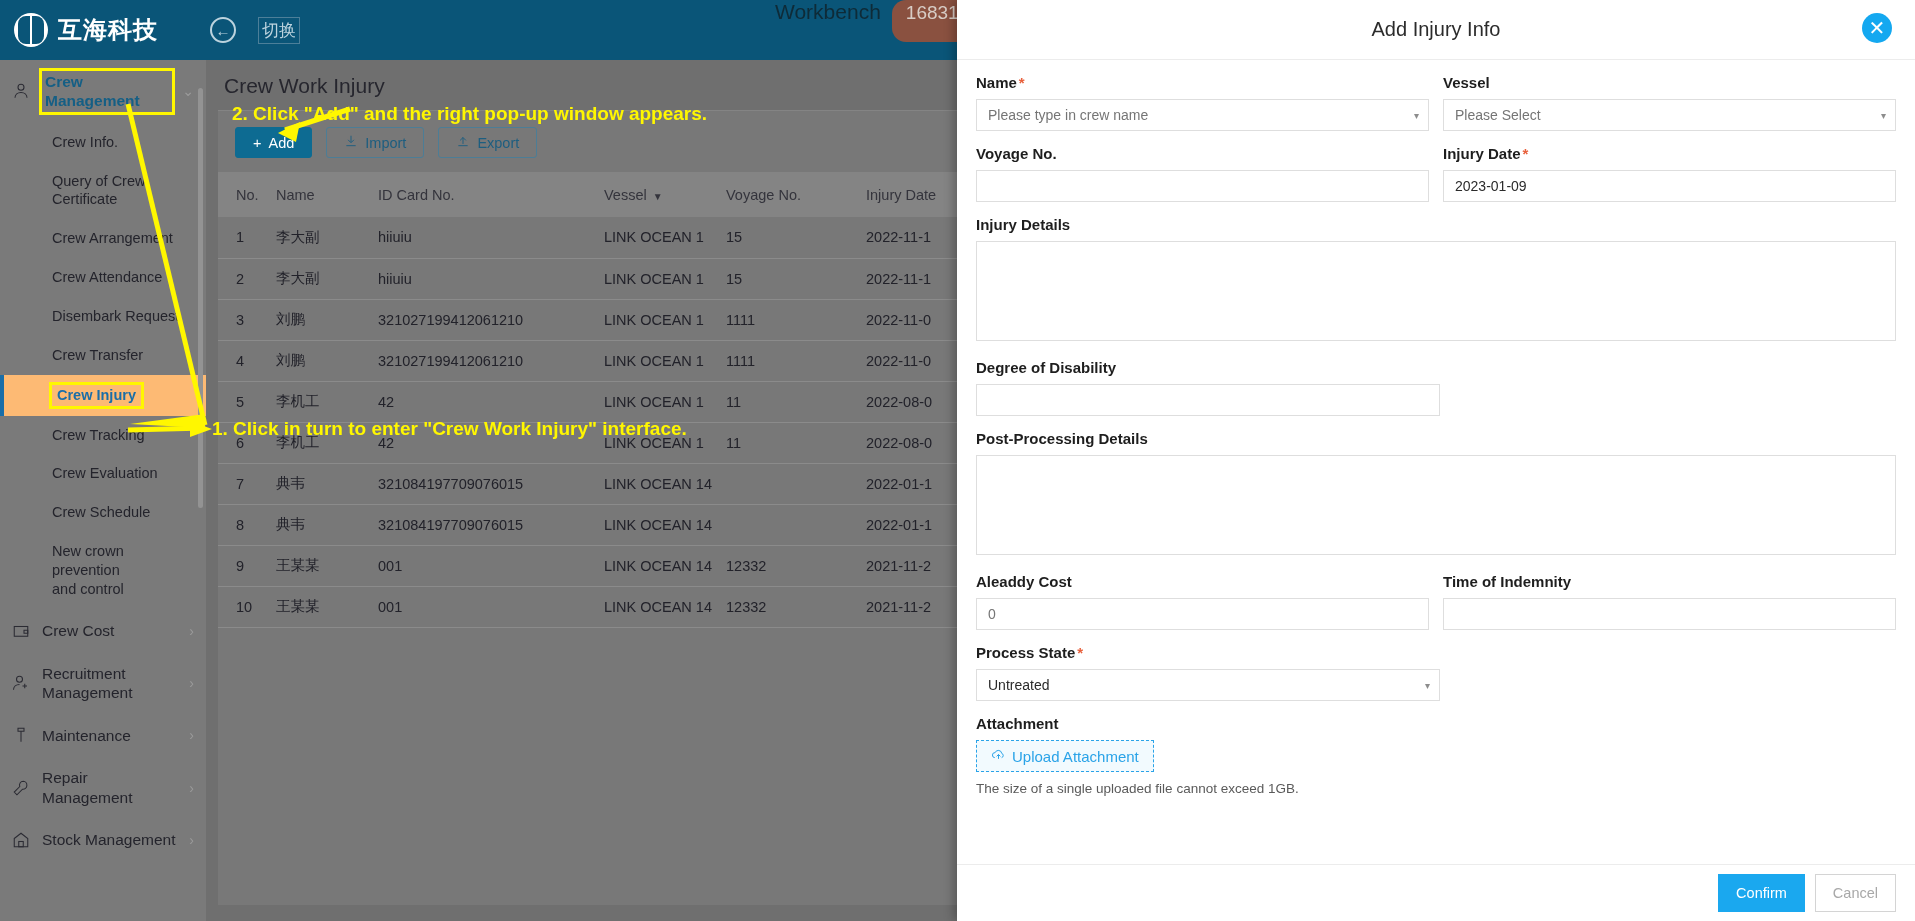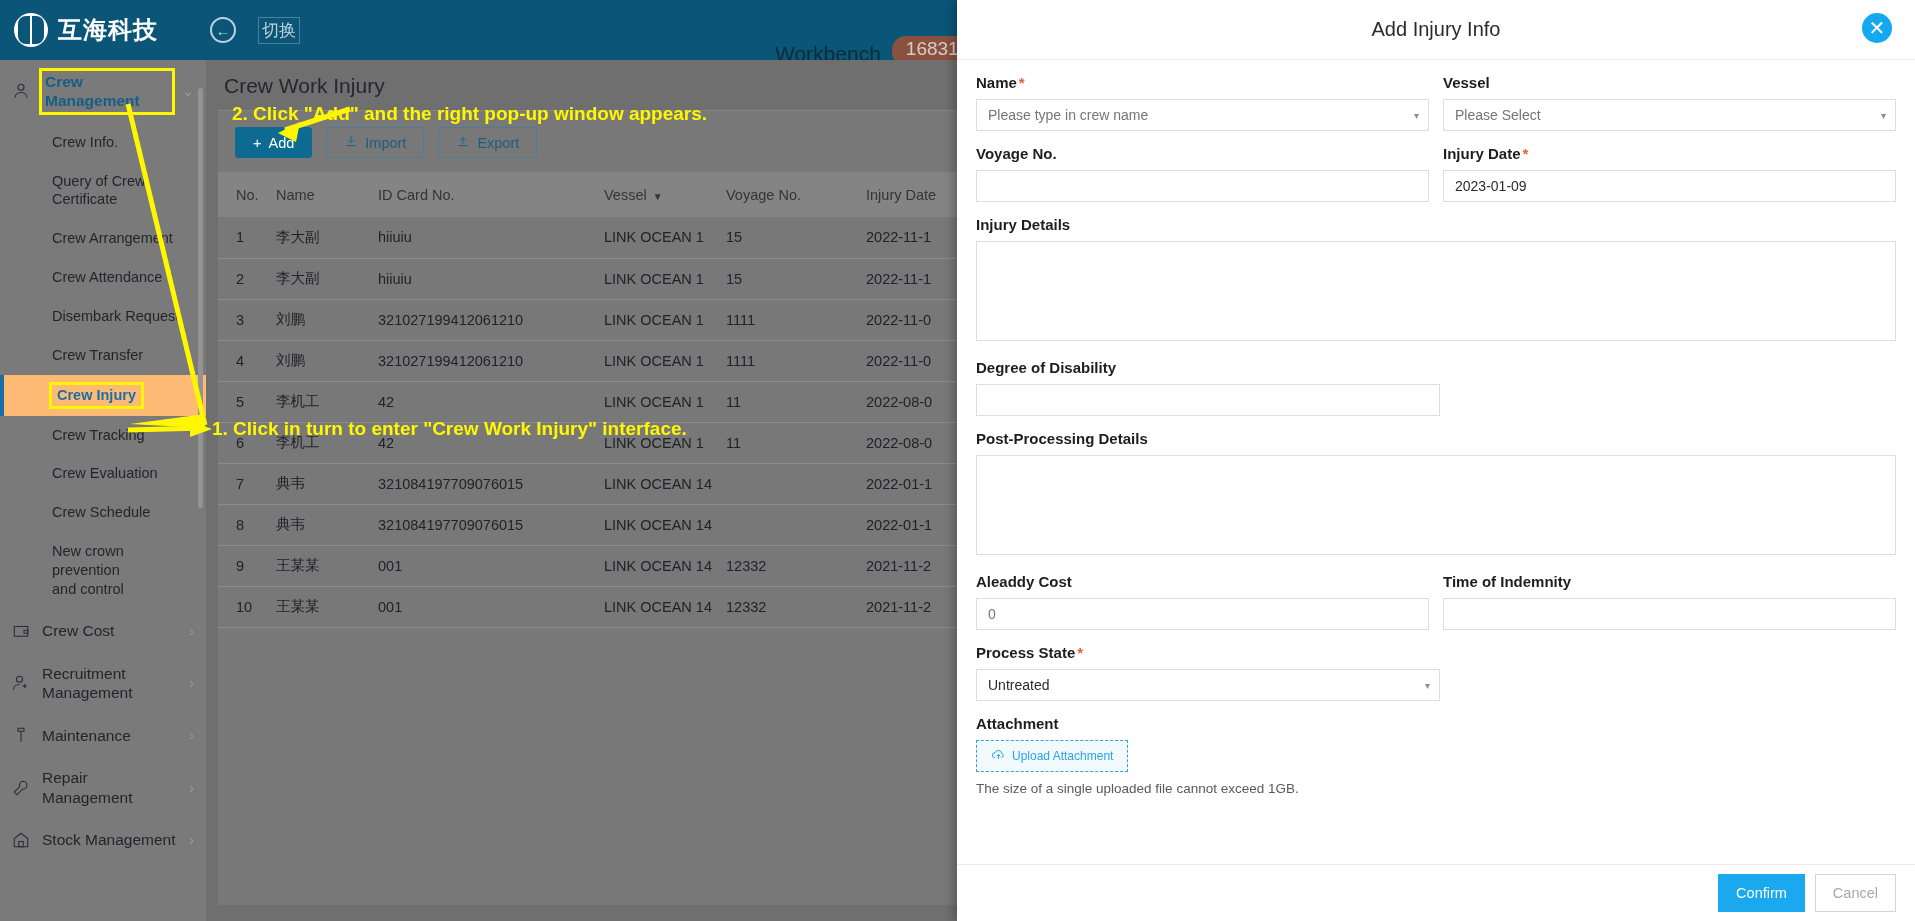--- a/index.html
+++ b/index.html
@@ -49,27 +49,27 @@
     font-size: 15px; line-height: 1;
     cursor: pointer;
   }
   .topbar-switch {
     margin-left: 22px;
     color: #bcd3de; font-size: 17px;
     border: 1px solid #4c7f99; padding: 1px 3px;
     cursor: pointer;
   }
   .workbench {
-    position: absolute; left: 775px; top: 6px; height: 60px;
-    display: flex; align-items: flex-end; gap: 11px;
+    position: absolute; left: 775px; top: 0; height: 60px;
+    display: flex; align-items: flex-start; gap: 11px;
   }
   .workbench-label { color: #0e2b38; font-size: 21px; }
   .workbench-badge {
     background: #8a5140; color: #d8cdc6;
-    border-radius: 14px; padding: 3px 14px 8px;
+    border-radius: 14px; padding: 3px 14px 20px;
     font-size: 19px; line-height: 1;
   }
 
   
   .sidebar {
     position: absolute; left: 0; top: 60px;
     width: 206px; height: 861px;
     background: #7a7a7a;
     overflow: hidden;
   }
@@ -223,21 +223,21 @@
     font-size: 10px; color: #8d8d8d; pointer-events: none;
   }
   textarea.inp {
     height: 100px; padding: 8px 11px; resize: none;
   }
   textarea.inp.tall { height: 100px; }
   .upload-btn {
     display: inline-flex; align-items: center; gap: 6px;
     border: 1px dashed #2aa3e8; color: #2aa3e8;
     background: #f2fafe;
-    font-size: 12px; padding: 6px 14px;
+    font-size: 15px; padding: 6px 14px;
     cursor: pointer;
   }
   .hint { font-size: 13.5px; color: #5a5a5a; margin-top: 9px; }
   .modal-foot {
     flex: 0 0 57px; height: 57px;
     border-top: 1px solid #ececec;
     display: flex; align-items: center; justify-content: flex-end;
     gap: 10px; padding-right: 19px;
   }
   .mbtn { height: 38px; padding: 0 17px; font-size: 14.5px;

